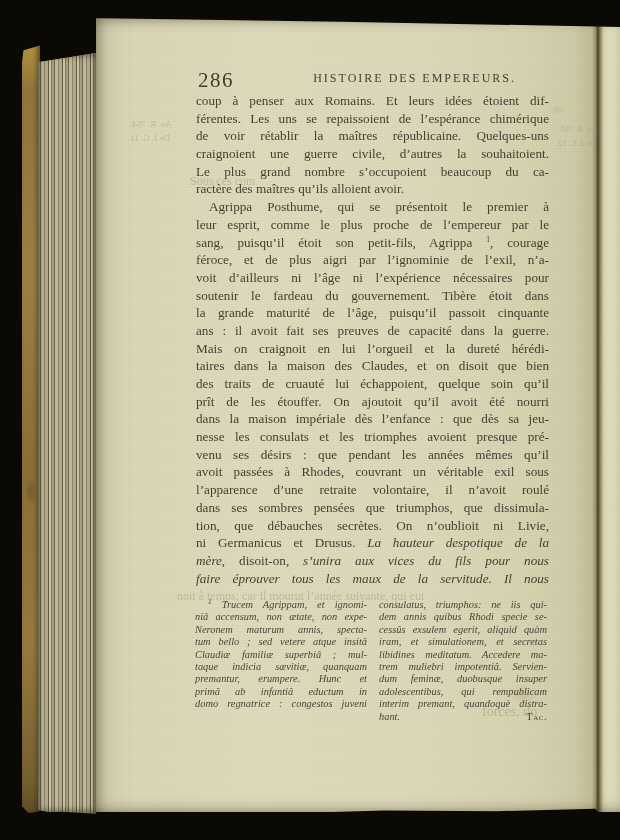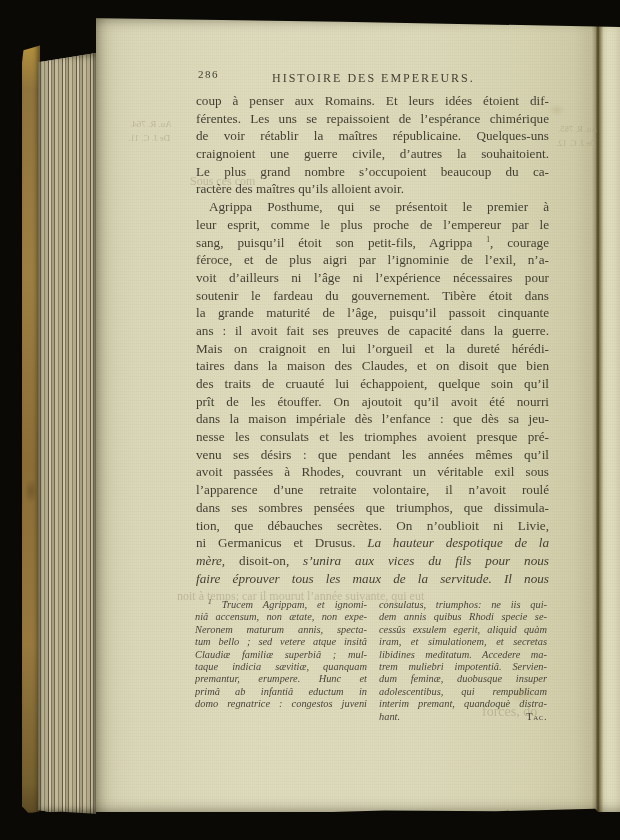--- a/index.html
+++ b/index.html
@@ -43,25 +43,25 @@
   .top-border{
     position:absolute;left:0;top:0;width:620px;height:28px;background:#0b0906;
     clip-path:polygon(0 0,100% 0,100% 96%,55% 78%,0 60%);
   }
   .bottom-border{
     position:absolute;left:0;top:808px;width:620px;height:32px;background:#0b0906;
     clip-path:polygon(0 18%,10% 12%,25% 30%,38% 44%,48% 16%,62% 8%,80% 10%,96% 2%,97% 24%,100% 20%,100% 100%,0 100%);
   }
   
   .page-number{
-    position:absolute;left:102px;top:50px;font-size:11px;letter-spacing:1.5px;
+    position:absolute;left:102px;top:50px;font-size:21px;letter-spacing:1.5px;
     color:#423f32;z-index:2;
   }
   .running-title{
-    position:absolute;left:176px;top:53px;width:244px;text-align:left;
+    position:absolute;left:176px;top:53px;width:244px;text-align:right;
     font-size:12px;letter-spacing:2px;white-space:nowrap;color:#423f32;z-index:2;
   }
   .body-block{
     position:absolute;left:100px;top:74px;width:353px;
     font-size:13.2px;color:#423f32;z-index:2;
   }
   .bline{height:17.7px;line-height:17.7px;text-align:justify;overflow:hidden;}
   .bline::after{content:"";display:inline-block;width:100%;height:0;}
   .noj{text-align:left;}
   .noj::after{display:none;}

